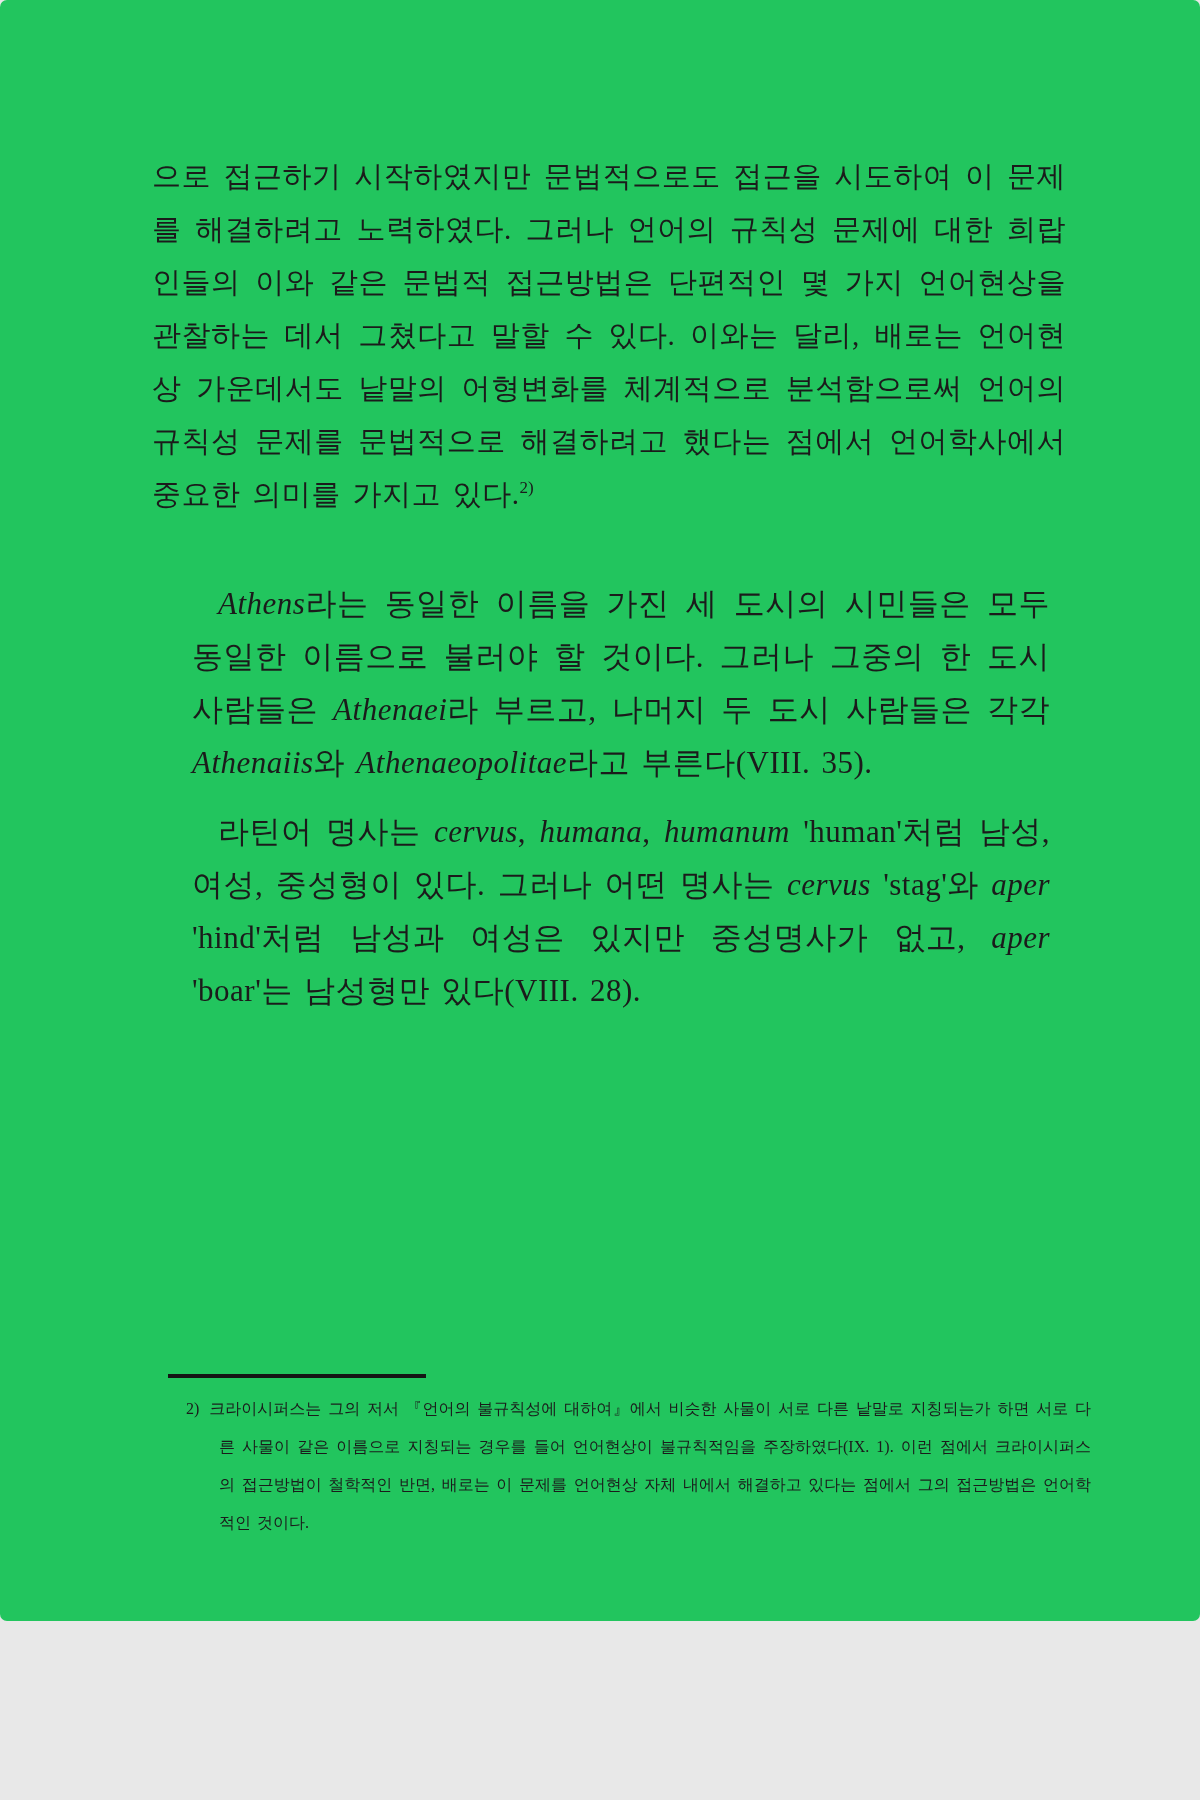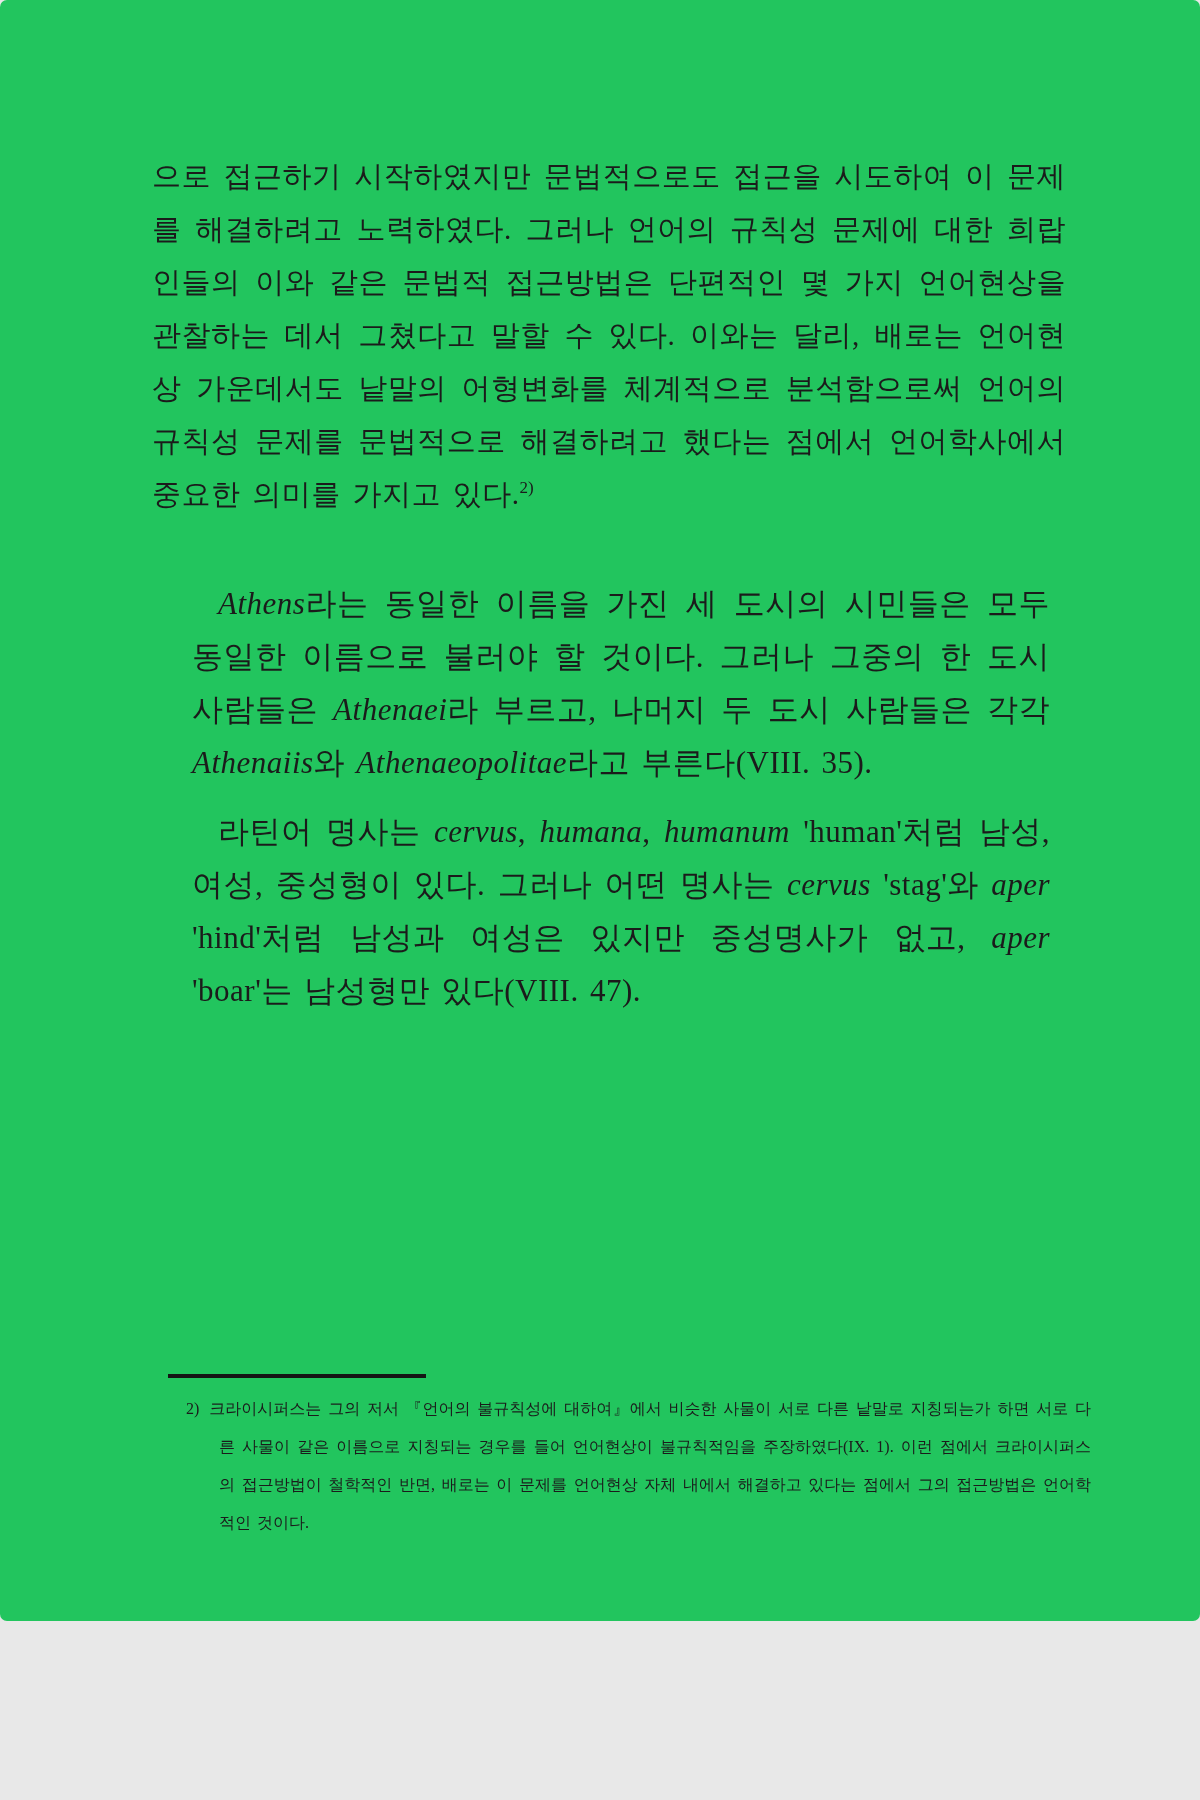--- a/index.html
+++ b/index.html
@@ -85,21 +85,21 @@
 
 <div class="page">
 
   <div class="content">
 
     <p class="body-para"><span>으로 접근하기 시작하였지만 문법적으로도 접근을 시도하여 이 문제를 해결하려고 노력하였다. 그러나 언어의 규칙성 문제에 대한 희랍인들의 이와 같은 문법적 접근방법은 단편적인 몇 가지 언어현상을 관찰하는 데서 그쳤다고 말할 수 있다. 이와는 달리, 배로는 언어현상 가운데서도 낱말의 어형변화를 체계적으로 분석함으로써 언어의 규칙성 문제를 문법적으로 해결하려고 했다는 점에서 언어학사에서 중요한 의미를 가지고 있다.</span><sup class="footnote-ref">2)</sup></p>
 
 
     <div class="quote-block">
       <p class="quote-para"><i>Athens</i><span>라는 동일한 이름을 가진 세 도시의 시민들은 모두 동일한 이름으로 불러야 할 것이다. 그러나 그중의 한 도시 사람들은 </span><i>Athenaei</i><span>라 부르고, 나머지 두 도시 사람들은 각각 </span><i>Athenaiis</i><span>와 </span><i>Athenaeopolitae</i><span>라고 부른다(VIII. 35).</span></p>
-      <p class="quote-para"><span>라틴어 명사는 </span><i>cervus</i><span>, </span><i>humana</i><span>, </span><i>humanum</i><span> 'human'처럼 남성, 여성, 중성형이 있다. 그러나 어떤 명사는 </span><i>cervus</i><span> 'stag'와 </span><i>aper</i><span> 'hind'처럼 남성과 여성은 있지만 중성명사가 없고, </span><i>aper</i><span> 'boar'는 남성형만 있다(VIII. 47).</span></p>
+      <p class="quote-para"><span>라틴어 명사는 </span><i>cervus</i><span>, </span><i>humana</i><span>, </span><i>humanum</i><span> 'human'처럼 남성, 여성, 중성형이 있다. 그러나 어떤 명사는 </span><i>cervus</i><span> 'stag'와 </span><i>aper</i><span> 'hind'처럼 남성과 여성은 있지만 중성명사가 없고, </span><i>aper</i><span> 'boar'는 남성형만 있다(VIII. 28).</span></p>
     </div>
 
   </div>
 
   <div class="footnote-rule"></div>
 
   <p class="footnote"><span class="fn-marker">2)</span><span>크라이시퍼스는 그의 저서 『언어의 불규칙성에 대하여』에서 비슷한 사물이 서로 다른 낱말로 지칭되는가 하면 서로 다른 사물이 같은 이름으로 지칭되는 경우를 들어 언어현상이 불규칙적임을 주장하였다(IX. 1). 이런 점에서 크라이시퍼스의 접근방법이 철학적인 반면, 배로는 이 문제를 언어현상 자체 내에서 해결하고 있다는 점에서 그의 접근방법은 언어학적인 것이다.</span></p>
 
   <div class="page-number">77</div>
 

